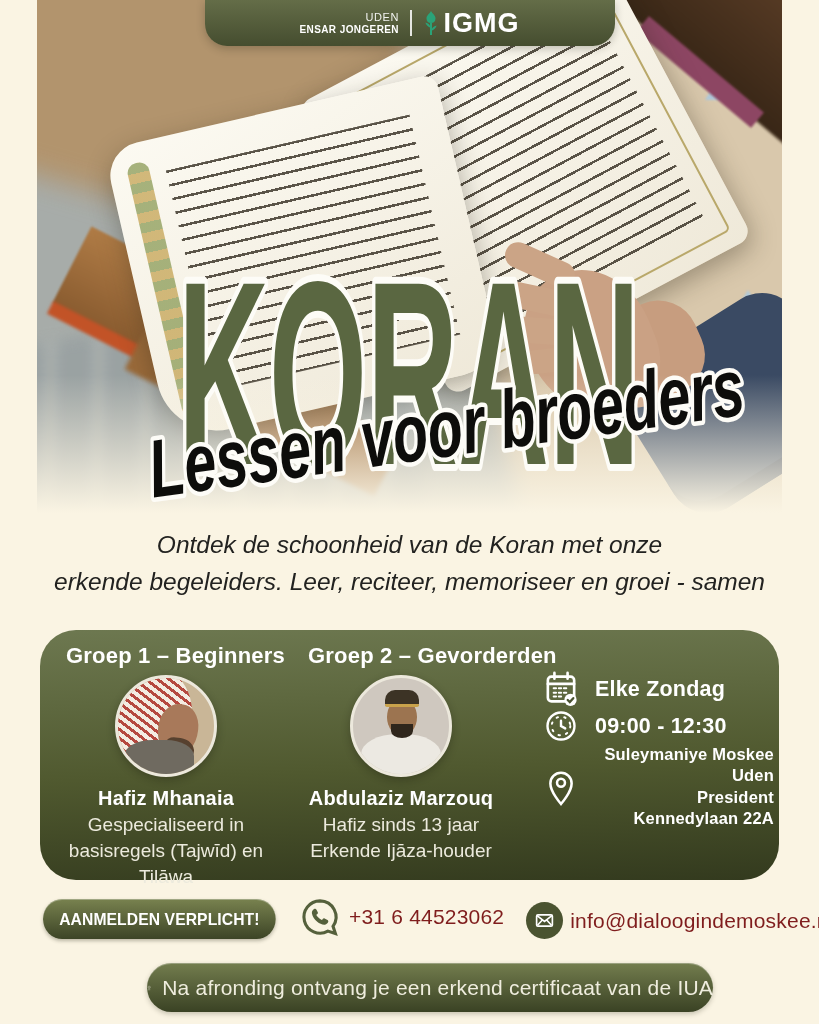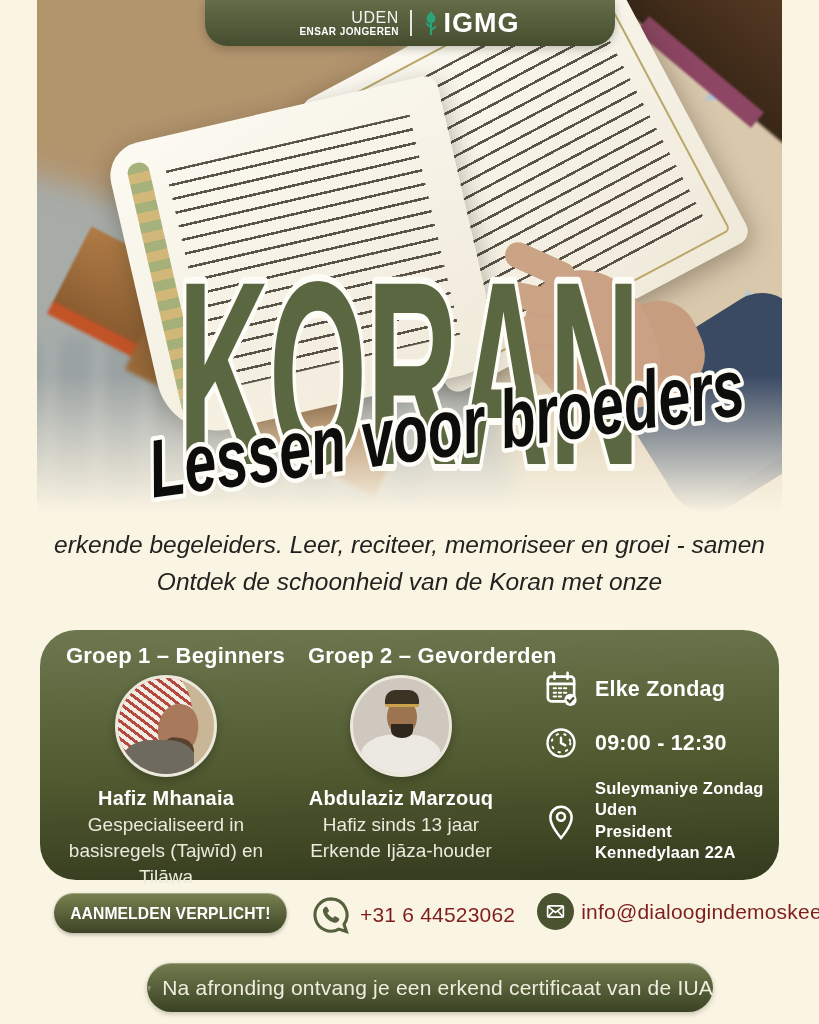--- a/index.html
+++ b/index.html
@@ -35,21 +35,21 @@
   .f2{left:458px;top:286px;width:82px;height:26px;transform:rotate(12deg);}
   .f3{left:466px;top:318px;width:76px;height:26px;transform:rotate(4deg);}
   .f4{left:486px;top:348px;width:64px;height:24px;transform:rotate(-6deg);}
   .photo-fade{position:absolute;left:0;bottom:0;width:100%;height:150px;background:linear-gradient(to bottom,rgba(250,244,227,0),#faf4e3 92%);}
 
   
   .badge{position:absolute;left:50%;top:0;transform:translateX(-50%);width:410px;height:46px;border-radius:0 0 22px 22px;
     background:linear-gradient(180deg,#646d48,#454d2f);box-shadow:0 3px 8px rgba(30,30,20,.25);
     display:flex;align-items:center;justify-content:center;gap:11px;color:#fff;z-index:5;}
   .badge .org{display:flex;flex-direction:column;align-items:flex-end;line-height:1.1;}
-  .badge .org .top{font-size:16px;letter-spacing:.6px;opacity:.92;}
+  .badge .org .top{font-size:11px;letter-spacing:.6px;opacity:.92;}
   .badge .org .bottom{font-size:10px;font-weight:bold;letter-spacing:.4px;}
   .badge .divider{width:1.5px;height:26px;background:rgba(255,255,255,.85);}
   .badge .igmg{display:flex;align-items:center;gap:5px;}
   .badge .igmg .wordmark{font-size:27px;font-weight:800;letter-spacing:1px;}
 
   
   .title-svg{position:absolute;left:0;top:258px;width:819px;height:260px;z-index:6;overflow:visible;}
   .title-svg text{font-family:"Liberation Sans",sans-serif;}
   .t-main{font-weight:bold;paint-order:stroke;stroke:#fdfcf7;stroke-width:14px;stroke-linejoin:round;fill:#5a6741;}
   .t-script{font-family:"DejaVu Serif",serif;font-style:italic;font-weight:bold;paint-order:stroke;stroke:#fdfcf7;stroke-width:9px;stroke-linejoin:round;fill:#0d0d0b;}
@@ -71,28 +71,28 @@
   .av1 .face{position:absolute;left:40px;top:26px;width:40px;height:52px;border-radius:50% 46% 54% 50%;background:#a8795a;transform:rotate(6deg);}
   .av1 .beard{position:absolute;left:46px;top:60px;width:30px;height:24px;border-radius:40% 60% 60% 50%;background:#57412f;transform:rotate(8deg);}
   .av1 .robe{position:absolute;left:6px;top:62px;width:70px;height:40px;border-radius:40% 40% 0 0;background:#6f6a60;}
   .av2{background:#cfc8bf;}
   .av2 .robe{position:absolute;left:8px;top:56px;width:80px;height:44px;border-radius:46% 46% 0 0;background:#ece9e2;}
   .av2 .face{position:absolute;left:34px;top:20px;width:30px;height:38px;border-radius:50%;background:#9c7450;}
   .av2 .cap{position:absolute;left:32px;top:12px;width:34px;height:14px;border-radius:10px 10px 2px 2px;background:#3c3325;border-bottom:3px solid #c9a24b;}
   .av2 .beard{position:absolute;left:38px;top:46px;width:22px;height:14px;border-radius:0 0 50% 50%;background:#2f261c;}
   .gname{margin-top:10px;font-size:20px;font-weight:bold;letter-spacing:.2px;}
   .gdesc{margin-top:2px;font-size:19px;line-height:1.36;text-align:center;color:#eceadd;white-space:pre-line;}
-  .sched{position:absolute;left:502px;top:40px;width:232px;display:flex;flex-direction:column;gap:17px;}
+  .sched{position:absolute;left:502px;top:40px;width:232px;display:flex;flex-direction:column;text-align:right;}
   .srow{display:flex;align-items:center;gap:15px;}
   .sicon{flex:0 0 38px;display:flex;justify-content:center;}
   .stext{font-size:21.5px;font-weight:bold;letter-spacing:.2px;white-space:pre-line;}
   .stext.small{font-size:16.5px;line-height:1.3;}
 
   
-  .contact{position:absolute;left:40px;top:893px;width:745px;height:46px;display:flex;align-items:flex-start;z-index:4;}
+  .contact{position:absolute;left:29px;top:893px;width:745px;height:46px;display:flex;align-items:flex-end;z-index:4;}
   .cta{height:40px;padding:0 17px;margin-left:14px;border-radius:20px;border:none;cursor:pointer;
     background:linear-gradient(180deg,#78824f,#3c4426);box-shadow:inset 0 1px 0 rgba(255,255,255,.3),0 2px 4px rgba(40,40,20,.3);
     color:#fff;font-family:"Liberation Sans",sans-serif;font-size:16.5px;font-weight:bold;letter-spacing:.1px;transform:scaleX(.95);transform-origin:left center;white-space:nowrap;}
   .citem{display:flex;align-items:center;gap:7px;}
   .citem.phone{margin-left:10px;}
   .citem.email{margin-left:22px;}
   .ctext{font-size:21px;color:#7f1d1d;letter-spacing:.2px;white-space:nowrap;}
   .env-circle{width:37px;height:37px;border-radius:50%;background:#4a5330;display:flex;align-items:center;justify-content:center;}
 
   
@@ -152,22 +152,22 @@
       <span class="wordmark">IGMG</span>
     </div>
   </div>
 
   <svg class="title-svg" viewBox="0 0 819 260">
     <text class="t-main" x="409" y="206" text-anchor="middle" font-size="262" textLength="462" lengthAdjust="spacingAndGlyphs">KORAN</text>
     <text class="t-script" x="450" y="198" text-anchor="middle" font-size="82" textLength="600" lengthAdjust="spacingAndGlyphs" transform="rotate(-8 450 198)">Lessen voor broeders</text>
   </svg>
 
   <div class="intro">
+    <div>Ontdek de schoonheid van de Koran met onze</div>
     <div>erkende begeleiders. Leer, reciteer, memoriseer en groei - samen</div>
-    <div>Ontdek de schoonheid van de Koran met onze</div>
   </div>
 
   <div class="card">
 
     <div class="gcol gcol-1">
       <div class="ghead">Groep 1 – Beginners</div>
       <div class="avatar av1">
         <div class="keffiyeh"></div>
         <div class="face"></div>
         <div class="beard"></div>
@@ -217,21 +217,21 @@
         </span>
         <span class="stext">09:00 - 12:30</span>
       </div>
       <div class="srow">
         <span class="sicon">
           <svg width="34" height="40" viewBox="0 0 24 28" fill="none" stroke="#fff" stroke-width="1.8" stroke-linecap="round">
             <path d="M12 26 C12 26 4.5 17.5 4.5 11.5 a7.5 7.5 0 1 1 15 0 C19.5 17.5 12 26 12 26 Z"></path>
             <circle cx="12" cy="11" r="2.8"></circle>
           </svg>
         </span>
-        <span class="stext small">Suleymaniye Zondag Uden
+        <span class="stext small">Suleymaniye Moskee Uden
 President Kennedylaan 22A</span>
       </div>
     </div>
   </div>
 
   <div class="contact">
     <button class="cta">AANMELDEN VERPLICHT!</button>
     <div class="citem phone">
       <svg width="44" height="44" viewBox="0 0 24 24">
         <path d="M12 3.2 a8.8 8.8 0 1 0 4.3 16.5 L20.4 21 l-1.3-3.9 A8.8 8.8 0 0 0 12 3.2 Z" fill="none" stroke="#55603c" stroke-width="1.7"></path>

